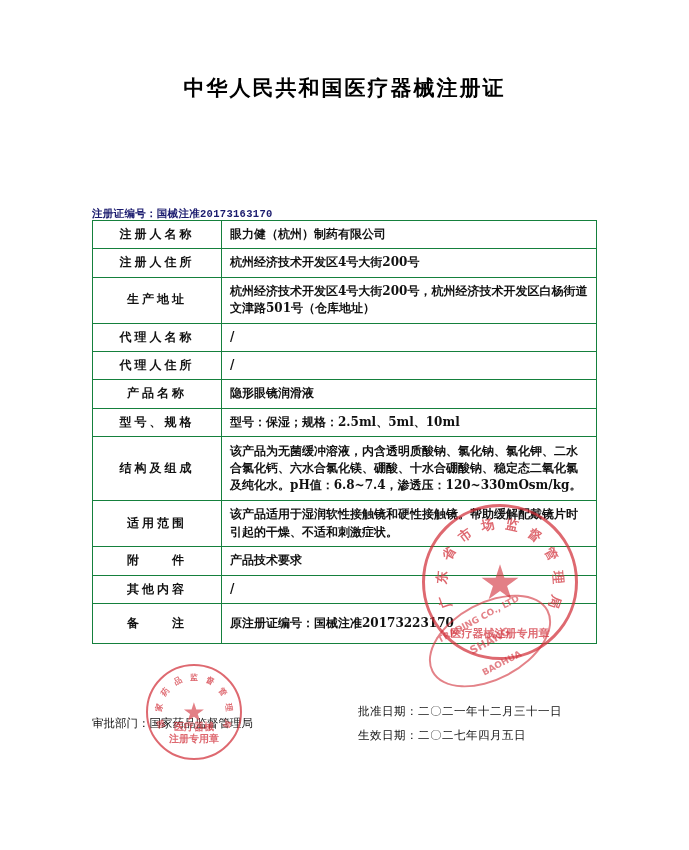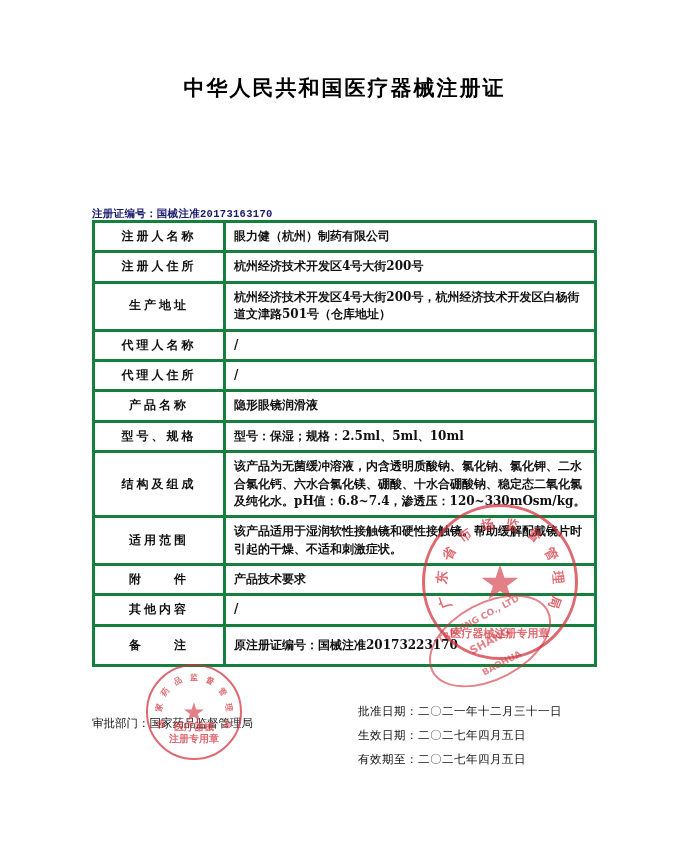--- a/index.html
+++ b/index.html
@@ -41,21 +41,21 @@
   }
   table.main {
     position: absolute;
     left: 92px;
     top: 146px;
     width: 505px;
     border-collapse: collapse;
     table-layout: fixed;
   }
   table.main td {
-    border: 3px solid #15803d;
+    border: 1px solid #15803d;
     padding: 5px 8px;
     vertical-align: middle;
     font-size: 12px;
     font-family: "DejaVu Serif", "Liberation Serif", serif;
     line-height: 1.45;
   }
   td.label {
     width: 112px;
     text-align: center;
     font-weight: bold;
@@ -271,23 +271,20 @@
   <div class="footer">
     <div class="footer-left">
       <span>审批部门：</span><span>国家药品监督管理局</span>
     </div>
     <div class="footer-right">
       <div>
         <span>批准日期：</span><span>二〇二一年十二月三十一日</span>
       </div>
       <div>
         <span>生效日期：</span><span>二〇二七年四月五日</span>
-      </div>
-      <div>
-        <span>有效期至：</span><span>二〇二七年四月五日</span>
       </div>
     </div>
   </div>
 
   <div class="stamp" id="stamp-registration">
     <div class="stamp-circle">
       <div class="stamp-text-ring" id="ring-registration">
           <span style="font-size: 13px; transform: rotate(-110deg) translate(0px, -58px) rotate(0deg) translate(-50%, -50%);">广</span>
           <span style="font-size: 13px; transform: rotate(-85.5556deg) translate(0px, -58px) rotate(0deg) translate(-50%, -50%);">东</span>
           <span style="font-size: 13px; transform: rotate(-61.1111deg) translate(0px, -58px) rotate(0deg) translate(-50%, -50%);">省</span>

